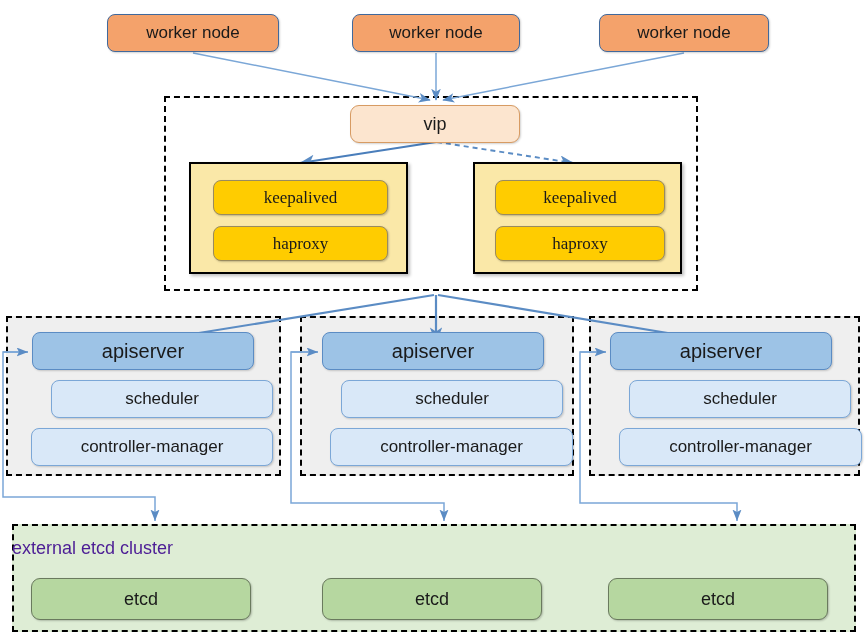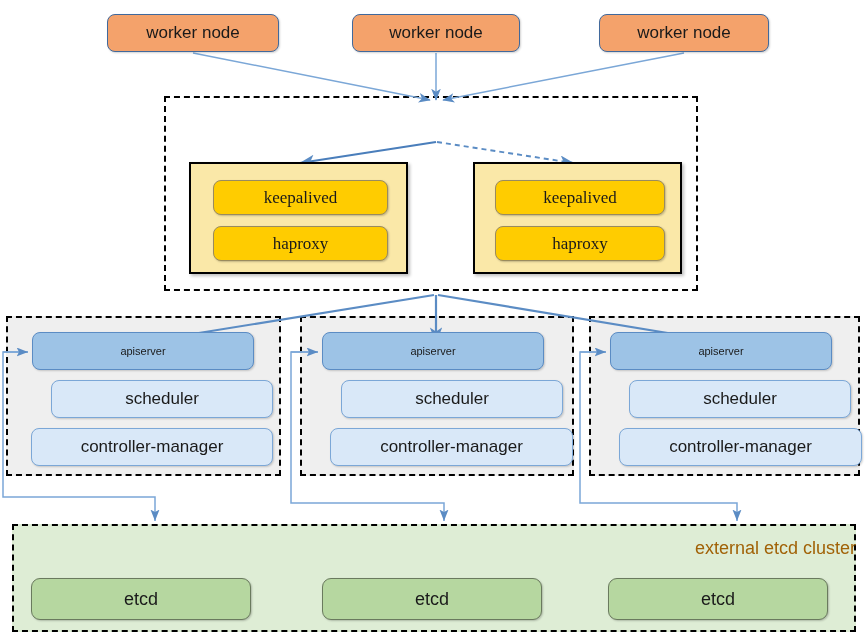--- a/index.html
+++ b/index.html
@@ -81,37 +81,37 @@
     border: 1.3px solid #9A8B5E;
     border-radius: 8px;
     font-size: 17px;
     box-shadow: 1px 1px 2px rgba(0,0,0,0.22);
   }
   
   .cp-primary {
     background: #9DC3E6;
     border: 1.3px solid #5B8CC4;
     border-radius: 8px;
-    font-size: 11px;
+    font-size: 20px;
     box-shadow: 1px 1px 2px rgba(0,0,0,0.18);
   }
   .cp-secondary {
     background: #D9E8F8;
     border: 1.3px solid #7BA7D7;
     border-radius: 8px;
     font-size: 17px;
     box-shadow: 1px 1px 2px rgba(0,0,0,0.18);
     margin-left: 19px;
   }
   
   .etcd-label {
     position: absolute;
     font-size: 18px;
-    color: #a16207;
-    text-align: right;
+    color: #4c1d95;
+    text-align: left;
     z-index: 10;
   }
   .etcd-item {
     background: #B6D7A0;
     border: 1.3px solid #6A7A5E;
     border-radius: 9px;
     font-size: 18px;
     box-shadow: 1px 1px 2px rgba(0,0,0,0.22);
   }
 </style>
@@ -170,20 +170,23 @@
   </div>
   <div class="node worker" style="left:352px; top:14px; width:168px; height:38px;">
     <span>worker node</span>
   </div>
   <div class="node worker" style="left:599px; top:14px; width:170px; height:38px;">
     <span>worker node</span>
   </div>
 
   <div class="dashed-box" style="left:164px; top:96px; width:534px; height:195px;"></div>
 
+  <div class="node vip" style="left:350px; top:105px; width:170px; height:38px;">
+    <span>vip</span>
+  </div>
 
   <div class="lb-group" style="left:189px; top:162px; width:219px; height:112px;">
     <div class="node lb-item" style="left:22px; top:16px; width:175px; height:35px;">
       <span>keepalived</span>
     </div>
     <div class="node lb-item" style="left:22px; top:62px; width:175px; height:35px;">
       <span>haproxy</span>
     </div>
   </div>
 

